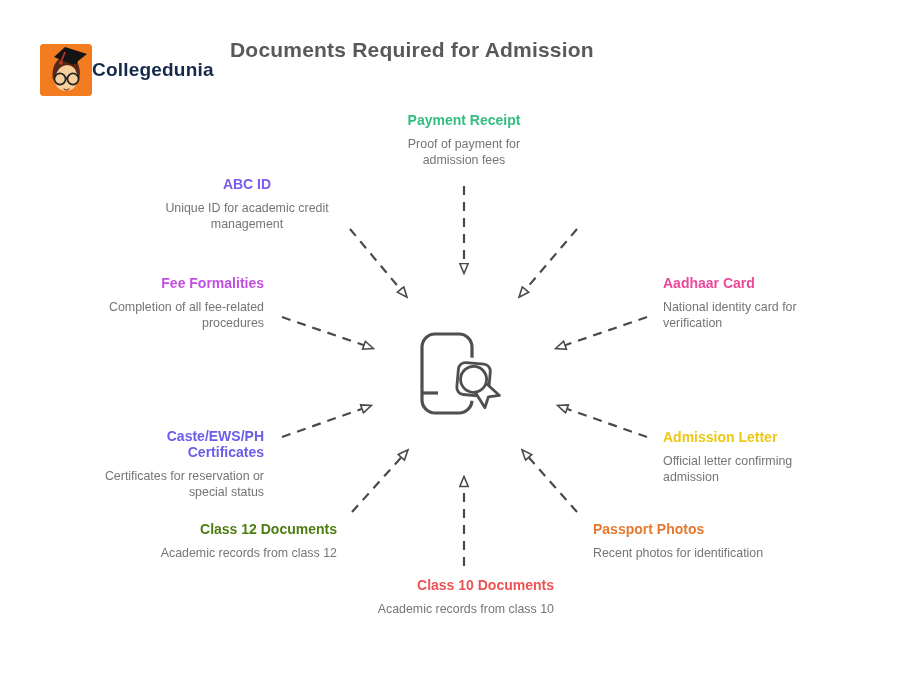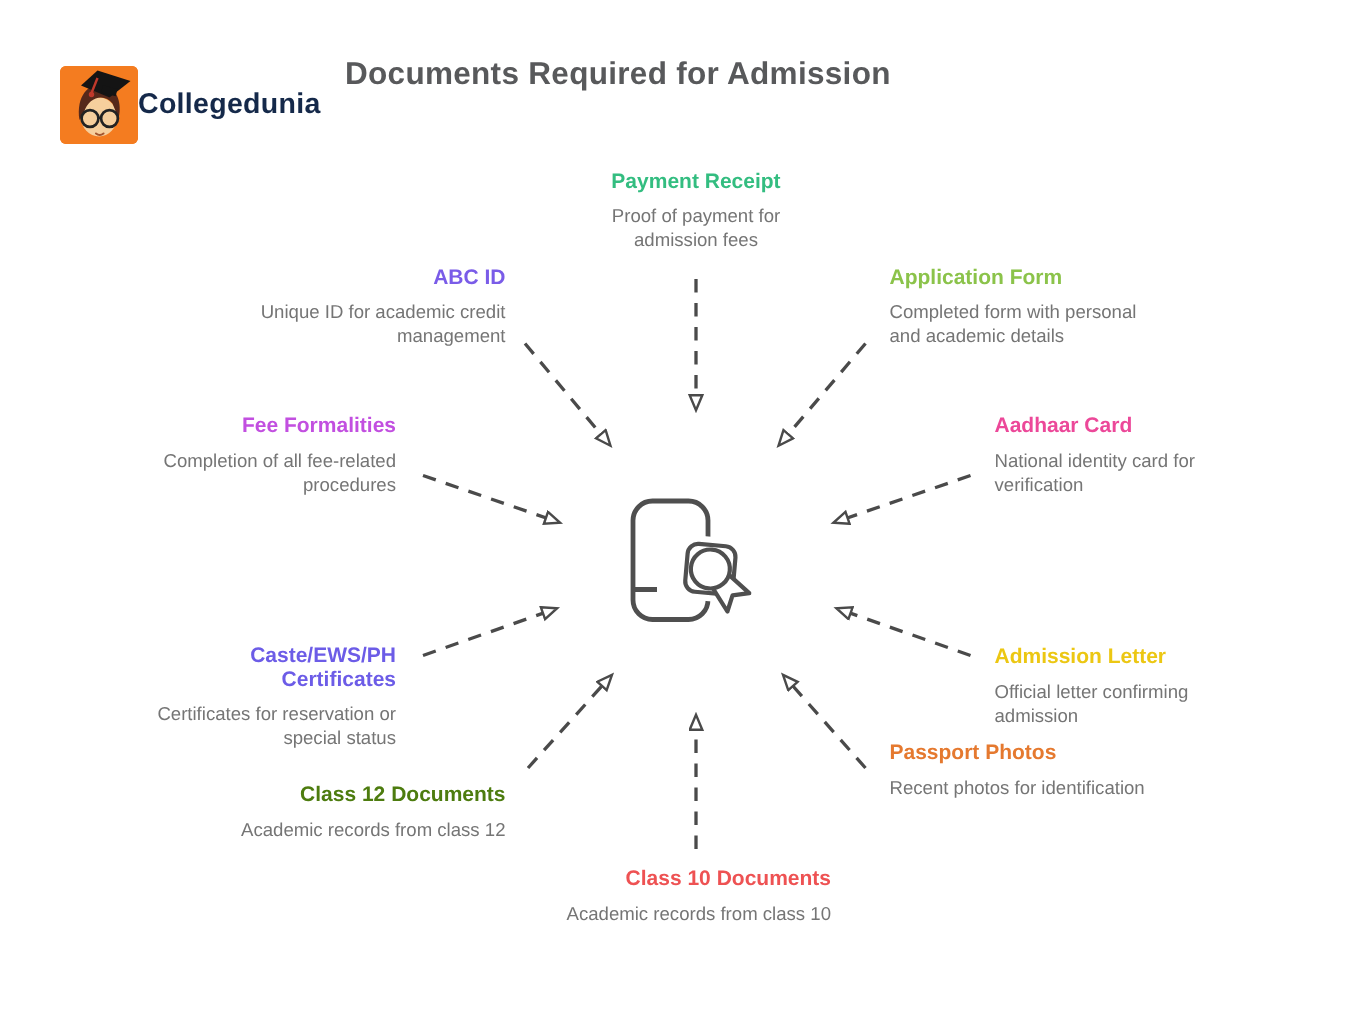--- a/index.html
+++ b/index.html
@@ -13,29 +13,29 @@
   .brand-name{font-size:19px;font-weight:bold;color:#15294a;letter-spacing:.2px;}
   .title{
     position:absolute;left:230px;top:38px;width:470px;text-align:left;
     font-size:21px;font-weight:bold;color:#58595b;letter-spacing:.2px;
   }
   
   .item{position:absolute;}
   .item .label{font-size:14px;font-weight:bold;margin:0 0 9px 0;line-height:1.15;}
   .item .desc{font-size:12.4px;color:#757575;line-height:1.28;}
   .i0{left:389px;top:112px;width:150px;text-align:center;}
-  .i1{left:157px;top:176px;width:180px;text-align:right;}
+  .i1{left:157px;top:176px;width:180px;text-align:center;}
   .i2{left:593px;top:176px;width:185px;text-align:left;}
   .i3{left:79px; top:275px;width:185px;text-align:right;}
   .i4{left:663px;top:275px;width:170px;text-align:left;}
   .i5{left:79px; top:428px;width:185px;text-align:right;}
   .i5 .label{max-width:125px;margin-left:auto;}
   .i6{left:663px;top:429px;width:175px;text-align:left;}
   .i7{left:152px;top:521px;width:185px;text-align:right;}
-  .i8{left:593px;top:493px;width:200px;text-align:left;}
+  .i8{left:593px;top:521px;width:200px;text-align:left;}
   .i9{left:374px;top:577px;width:180px;text-align:right;}
   
   .arrows{position:absolute;left:0;top:0;pointer-events:none;}
   .center-icon{position:absolute;left:418px;top:329px;width:102px;height:96px;}
 </style>
 </head>
 <body>
 
 <div class="canvas">
 
@@ -101,24 +101,20 @@
   </div>
 
   <div class="item i0">
     <div class="label" style="color: rgb(51, 189, 128);">Payment Receipt</div>
     <div class="desc">Proof of payment for admission fees</div>
   </div>
   <div class="item i1">
     <div class="label" style="color: rgb(122, 92, 232);">ABC ID</div>
     <div class="desc">Unique ID for academic credit management</div>
   </div>
-  <div class="item i2">
-    <div class="label" style="color: rgb(139, 195, 74);">Application Form</div>
-    <div class="desc">Completed form with personal and academic details</div>
-  </div>
   <div class="item i3">
     <div class="label" style="color: rgb(194, 79, 224);">Fee Formalities</div>
     <div class="desc">Completion of all fee-related procedures</div>
   </div>
   <div class="item i4">
     <div class="label" style="color: #ec4899;">Aadhaar Card</div>
     <div class="desc">National identity card for verification</div>
   </div>
   <div class="item i5">
     <div class="label" style="color: rgb(108, 92, 231);">Caste/EWS/PH Certificates</div>

